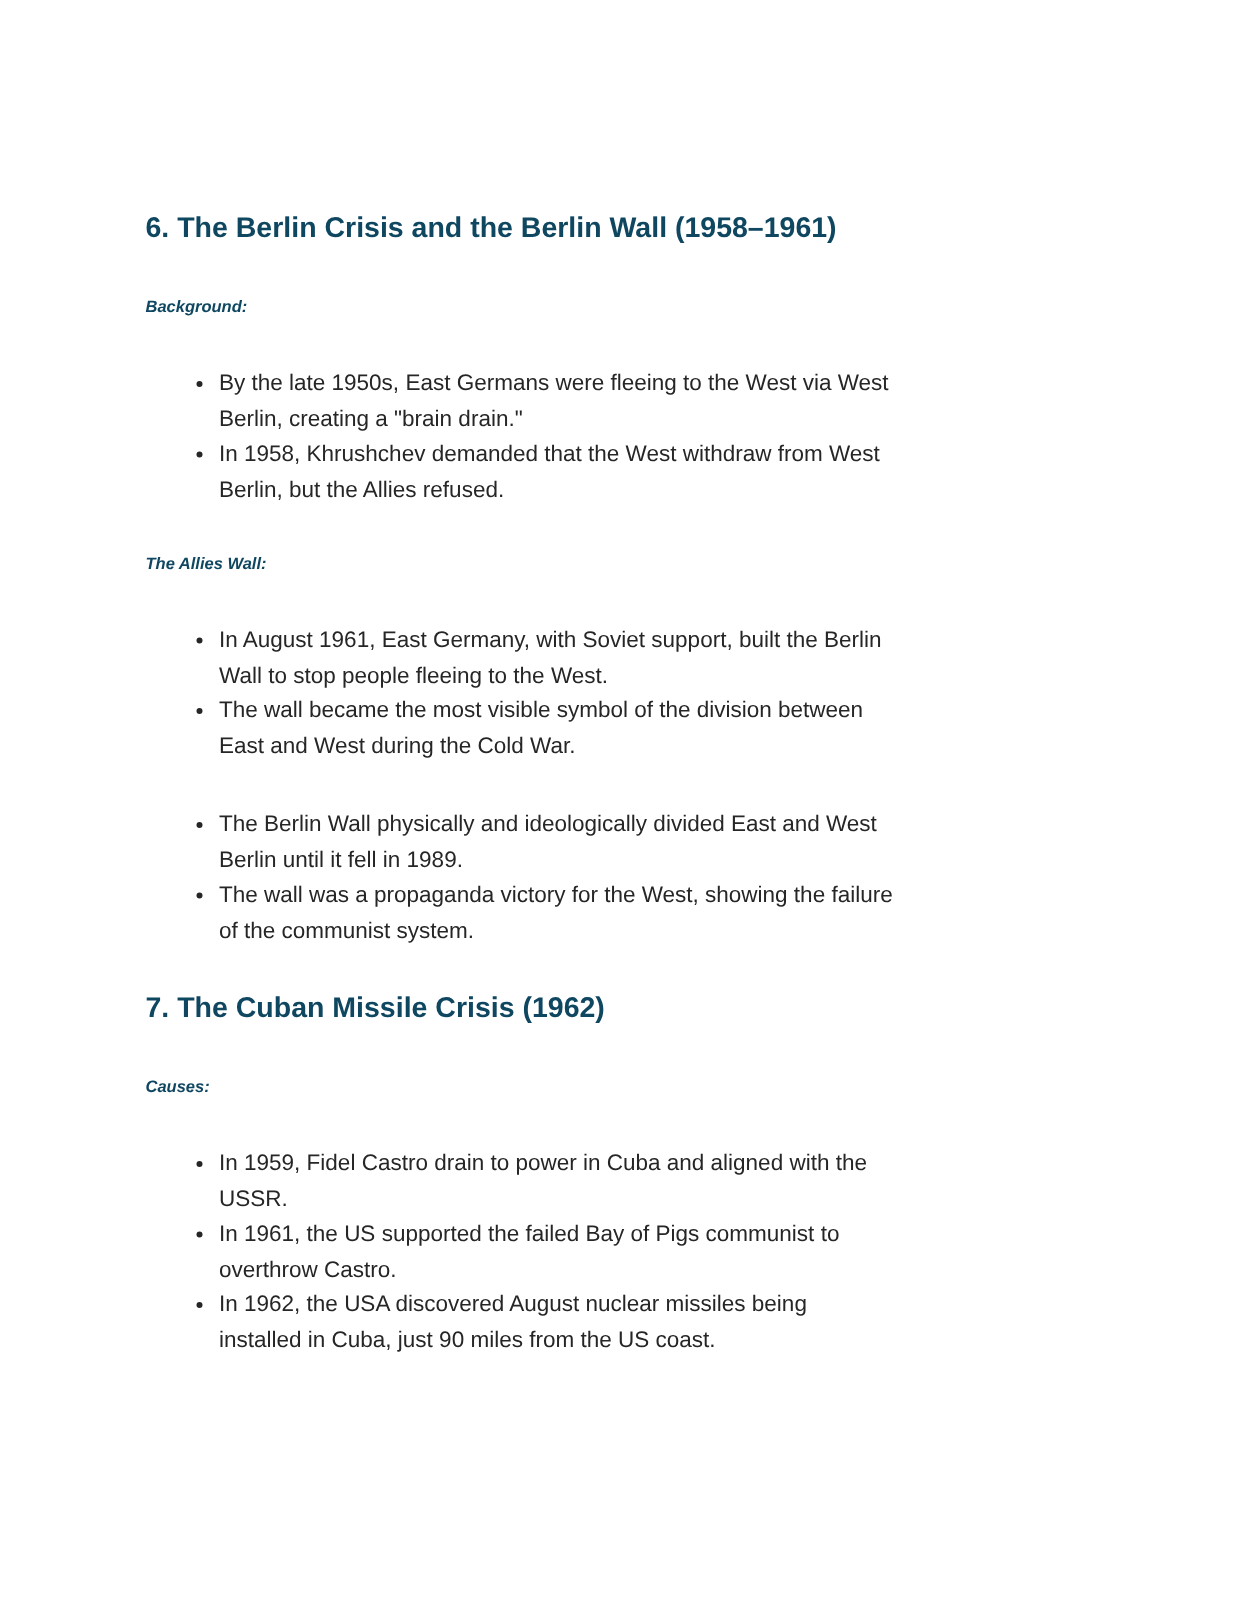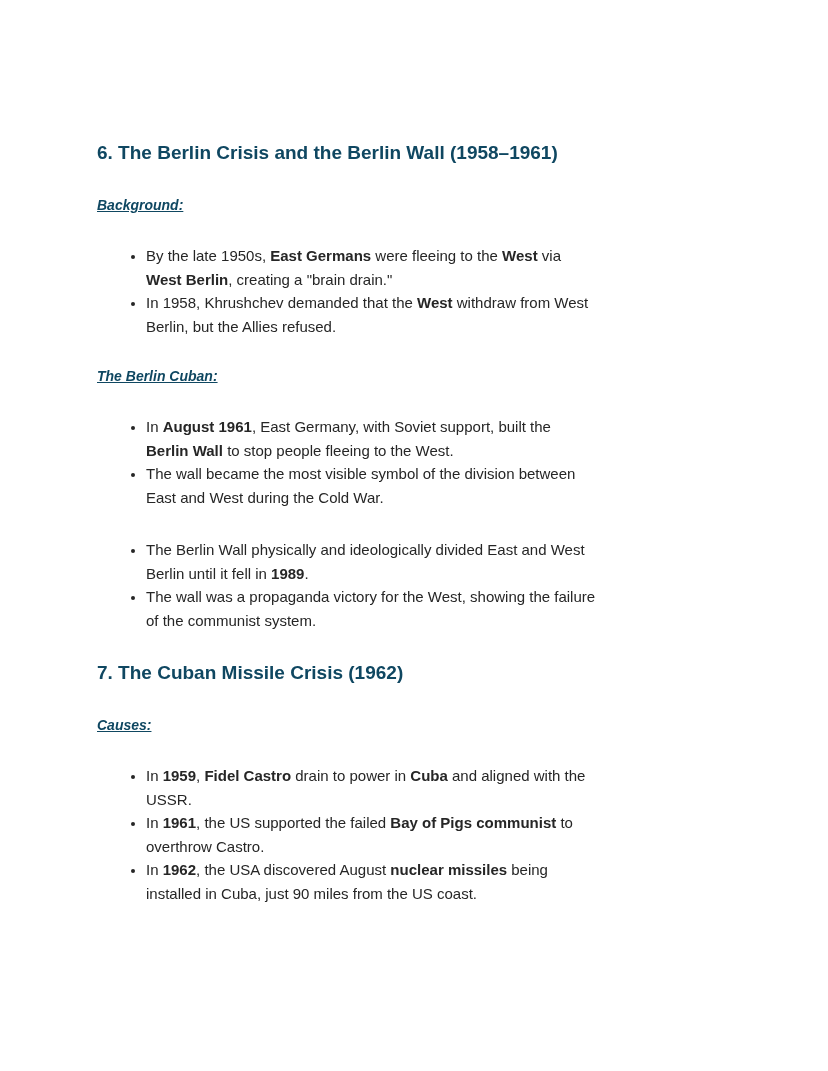--- a/index.html
+++ b/index.html
@@ -25,61 +25,60 @@
     margin-top: 12px;
   }
   .doc-heading {
     font-size: 19px;
     font-weight: 700;
     line-height: 24px;
     color: var(--heading-color, #0F4761);
     margin: 0 0 31px 0;
   }
   .doc-subheading {
-    font-size: 14px;
+    font-size: 11px;
     font-weight: 700;
     font-style: italic;
     line-height: 19px;
     color: var(--heading-color, #0F4761);
     margin: 0 0 29px 0;
-    text-decoration: underline;
   }
   .doc-list {
     margin: 0 0 29px 0;
     padding: 0 0 0 49px;
     list-style: disc outside;
   }
   .doc-bullet {
     font-size: 15px;
     line-height: 23.5px;
     margin: 0;
     padding: 0;
     color: var(--body-color, #262626);
   }
   .doc-bullet::marker {
     font-size: 13px;
     color: var(--body-color, #262626);
   }
   .bold {
-    font-weight: 700;
+    font-weight: 400;
   }
 </style>
 </head>
 <body>
 
 <div class="page">
   <div>
       <section class="doc-section">
         <h1 class="doc-heading">6. The Berlin Crisis and the Berlin Wall (1958–1961)</h1>
         <h3 class="doc-subheading">Background:</h3>
         <ul class="doc-list">
           <li class="doc-bullet"><span>By the late 1950s, </span><span class="bold">East Germans</span><span> were fleeing to the </span><span class="bold">West</span><span> via </span><span class="bold">West Berlin</span><span>, creating a "brain drain."</span></li>
           <li class="doc-bullet"><span>In 1958, Khrushchev demanded that the </span><span class="bold">West</span><span> withdraw from West Berlin, but the Allies refused.</span></li>
         </ul>
-        <h3 class="doc-subheading">The Berlin Cuban:</h3>
+        <h3 class="doc-subheading">The Allies Wall:</h3>
         <ul class="doc-list">
           <li class="doc-bullet"><span>In </span><span class="bold">August 1961</span><span>, East Germany, with Soviet support, built the </span><span class="bold">Berlin Wall</span><span> to stop people fleeing to the West.</span></li>
           <li class="doc-bullet"><span>The wall became the most visible symbol of the division between East and West during the Cold War.</span></li>
         </ul>
         <ul class="doc-list">
           <li class="doc-bullet"><span>The Berlin Wall physically and ideologically divided East and West Berlin until it fell in </span><span class="bold">1989</span><span>.</span></li>
           <li class="doc-bullet"><span>The wall was a propaganda victory for the West, showing the failure of the communist system.</span></li>
         </ul>
       </section>
       <section class="doc-section">

